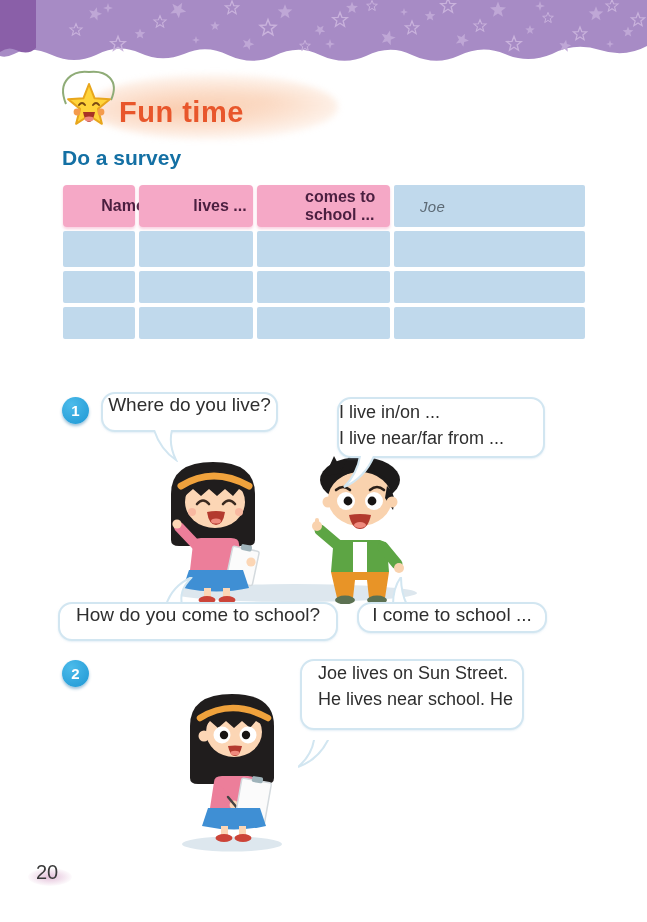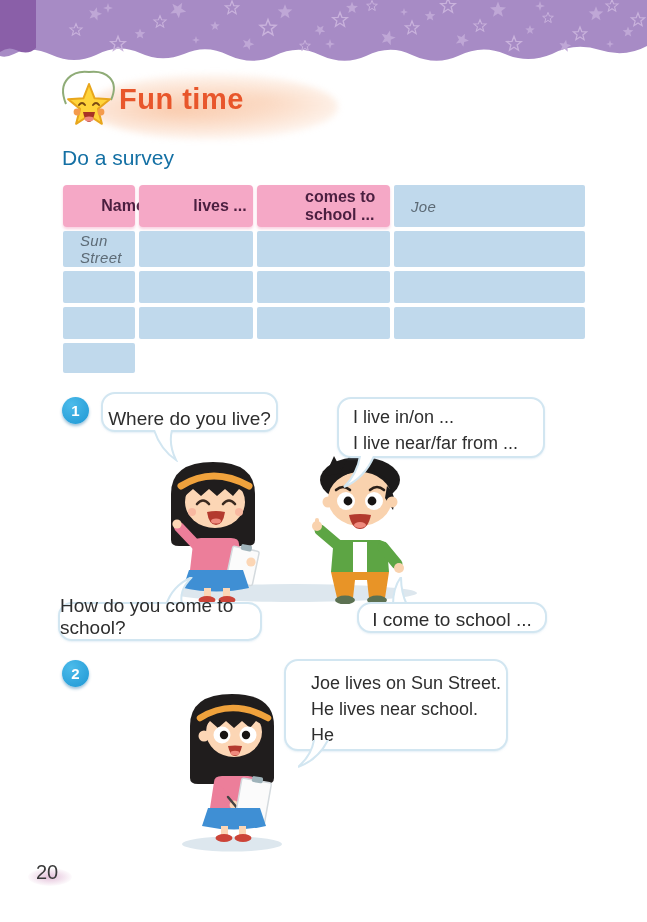--- a/index.html
+++ b/index.html
@@ -14,71 +14,71 @@
 
   
   #funtime-blob{
     left:88px;top:74px;width:250px;height:66px;border-radius:50%;
     background:
       radial-gradient(ellipse at 35% 55%, rgba(246,166,115,0.50), rgba(246,166,115,0) 70%),
       radial-gradient(ellipse at 70% 40%, rgba(248,190,150,0.40), rgba(248,190,150,0) 75%);
     filter:blur(3px);
   }
   #funtime-title{
-    left:119px;top:83px;font-size:29px;font-weight:700;color:#e8562b;letter-spacing:0.5px;text-align:right;
+    left:119px;top:96px;font-size:29px;font-weight:700;color:#e8562b;letter-spacing:0.5px;text-align:right;
   }
   #mascot{left:56px;top:68px;width:66px;height:72px;}
 
   #activity-heading{
-    left:62px;top:146px;font-size:21px;font-weight:400;color:#1470a4;
+    left:62px;top:146px;font-size:21px;font-weight:700;color:#1470a4;
   }
 
   
   #survey-table{
     left:63px;top:185px;width:522px;
     display:grid;
     grid-template-columns:72px 114px 133px 191px;
     grid-template-rows:42px 36px 32px 32px 30px;
     gap:4px;background:#ffffff;
   }
   .th{
     background:#f5a8c6;color:#4b1f40;font-weight:700;font-size:16px;
     display:flex;align-items:center;justify-content:center;border-radius:4px;
     box-shadow:0 2px 3px rgba(244,170,198,0.55);
     padding-left:48px;
   }
   .td{
     background:#c0d9ec;border-radius:2px;display:flex;align-items:center;
-    font-size:15px;font-style:italic;color:#5d6b76;padding-left:17px;letter-spacing:0.3px;
+    font-size:15px;font-style:italic;color:#5d6b76;padding-left:26px;letter-spacing:0.3px;
   }
 
   
   .badge{
     width:27px;height:27px;border-radius:50%;
     background:radial-gradient(circle at 35% 28%, #4cbbea, #1e97d4);
     color:#ffffff;font-size:15px;font-weight:700;
     display:flex;align-items:center;justify-content:center;
     box-shadow:0 2px 3px rgba(42,120,170,0.45);
   }
   #badge-1{left:62px;top:397px;}
   #badge-2{left:62px;top:660px;}
 
   
   .bubble{
     background:#ffffff;border:2px solid #d2e6f1;border-radius:14px;
     color:#2e2e2e;box-shadow:0 1px 2px rgba(180,210,230,0.35);
-    display:flex;flex-direction:column;justify-content:flex-end;
+    display:flex;flex-direction:column;justify-content:flex-start;
     box-sizing:border-box;
   }
   .bubble.center{align-items:center;}
   #bubble-where-live{left:101px;top:392px;width:177px;height:40px;font-size:19px;}
-  #bubble-live-answer{left:337px;top:397px;width:208px;height:61px;font-size:18px;line-height:1.45;padding-left:14px;}
-  #bubble-how-come{left:58px;top:602px;width:204px;height:39px;font-size:19px;}
+  #bubble-live-answer{left:337px;top:397px;width:208px;height:61px;font-size:18px;line-height:1.45;}
+  #bubble-how-come{left:58px;top:602px;width:280px;height:39px;font-size:19px;}
   #bubble-come-answer{left:357px;top:602px;width:190px;height:31px;font-size:19px;}
-  #bubble-report{left:284px;top:659px;width:224px;height:92px;font-size:18px;line-height:1.44;padding-left:25px;}
+  #bubble-report{left:300px;top:659px;width:224px;height:71px;font-size:18px;line-height:1.44;padding-left:16px;}
   .tail{pointer-events:none;}
 
   
   #page-blob{
     left:28px;top:868px;width:44px;height:18px;border-radius:50%;
     background:radial-gradient(ellipse, rgba(213,158,197,0.65), rgba(213,158,197,0) 75%);
   }
   #page-number{left:36px;top:861px;font-size:20px;color:#3a3a3a;}
 </style>
 </head>
@@ -153,21 +153,20 @@
 <div id="funtime-title" class="abs">Fun time</div>
 
 <div id="activity-heading" class="abs">Do a survey</div>
 
 <div id="survey-table" class="abs">
   <div class="th">Name</div>
   <div class="th">lives ...</div>
   <div class="th">comes to school ...</div>
 
   <div class="td">Joe</div>
-  <div class="td">Sun Street</div>
 
   <div class="td"></div>
   <div class="td"></div>
   <div class="td"></div>
   <div class="td"></div>
 
   <div class="td"></div>
   <div class="td"></div>
   <div class="td"></div>
   <div class="td"></div>

